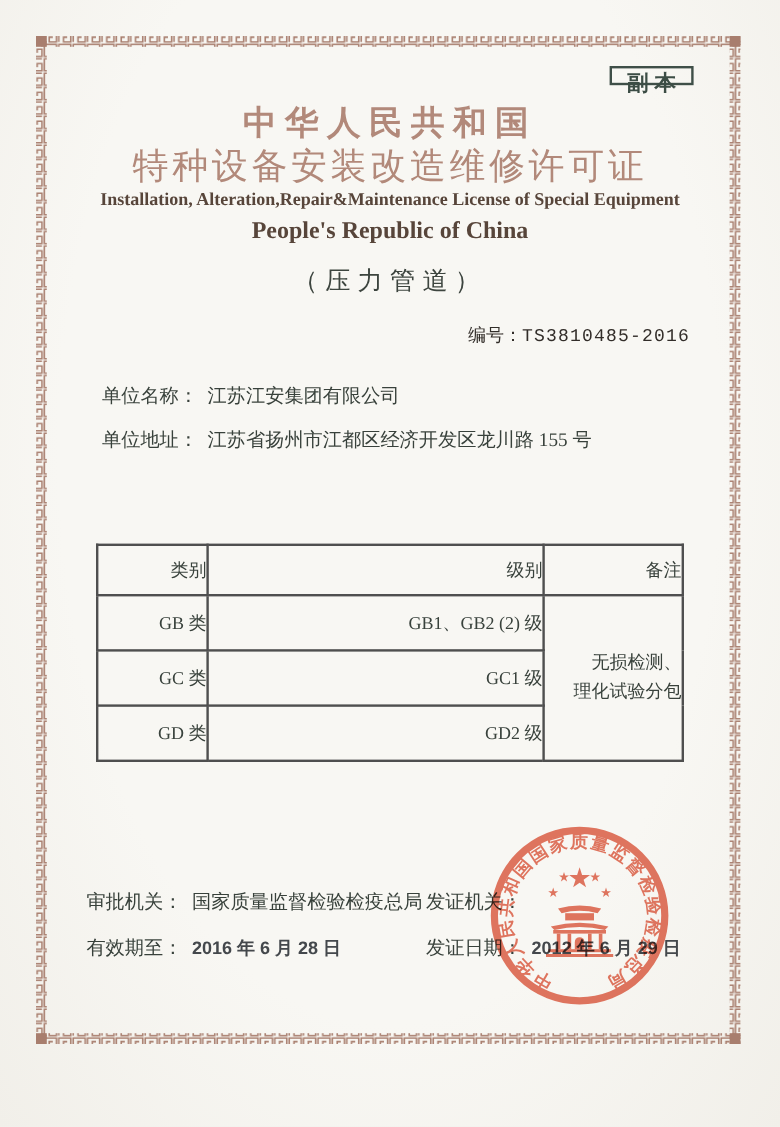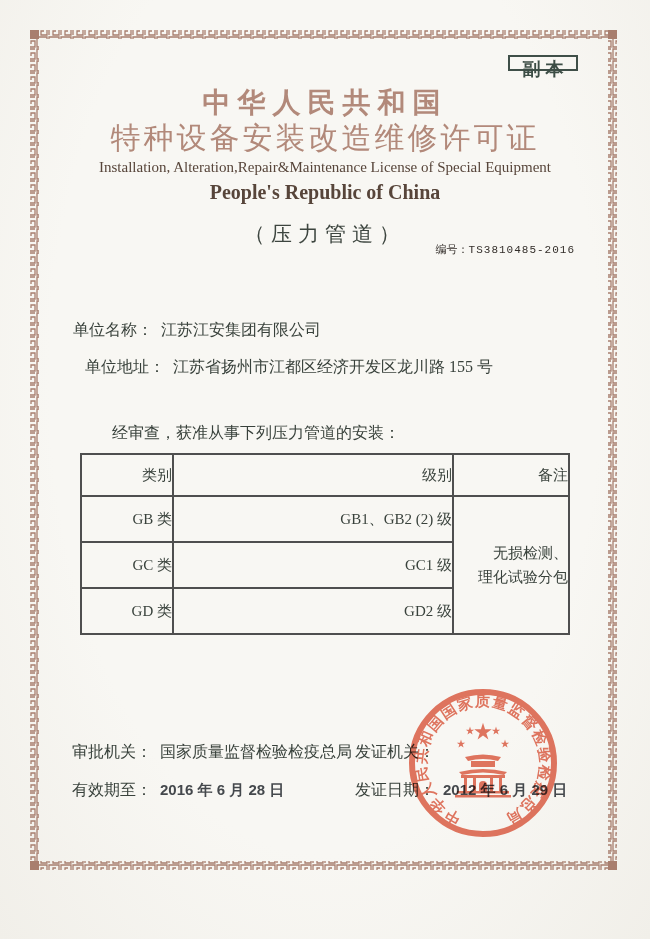--- a/index.html
+++ b/index.html
@@ -21,32 +21,32 @@
     border:2px solid #3f4f48; color:#3c4d45;
     font-family:"Liberation Sans","DejaVu Sans",sans-serif;
     font-weight:bold; font-size:18px; line-height:25px; text-align:center;
     z-index:2;
   }
 
   .title-cn-1{top:84px; font-size:28px; font-weight:bold; color:#b2897a;
     letter-spacing:7px; font-family:"Liberation Sans","DejaVu Sans",sans-serif; z-index:2;}
   .title-cn-2{top:118px; font-size:30px; font-weight:normal; color:#b2897a;
     letter-spacing:3px; font-family:"Liberation Sans","DejaVu Sans",sans-serif; z-index:2;}
-  .title-en-1{top:159px; font-size:15px; font-weight:normal; color:#57453a; z-index:2;}
+  .title-en-1{top:159px; font-size:15px; font-weight:bold; color:#57453a; z-index:2;}
   .title-en-2{top:181px; font-size:20px; font-weight:bold; color:#57453a; z-index:2;}
 
   .subtitle{top:220px; font-size:21px; color:#3d453f; letter-spacing:6px;
     font-family:"Liberation Sans","DejaVu Sans",sans-serif; z-index:2;}
 
-  .license-no{top:242px; right:75px; font-size:11px; color:#322d29; z-index:2;}
+  .license-no{top:270px; right:75px; font-size:15px; color:#322d29; z-index:2;}
   .license-no .num{font-family:"Liberation Mono","DejaVu Sans Mono",monospace; letter-spacing:1px;}
 
   .field{font-size:16px; color:#38413b; z-index:2; white-space:nowrap;}
   .field .lbl{margin-right:8px;}
-  .row-name{left:73px; top:320px;text-align:center;}
+  .row-name{left:85px; top:320px;text-align:center;}
   .row-addr{left:85px; top:357px;}
   .scope-intro{left:112px; top:423px; font-size:16px; z-index:2;}
 
   table.scope{
     position:absolute; left:80px; top:453px; width:488px; z-index:2;
     border-collapse:collapse; table-layout:fixed;
     font-size:15px; color:#39423c;
   }
   table.scope th, table.scope td{
     border:2px solid #4f4f4f; text-align:right; font-weight:normal; padding:0;
@@ -103,21 +103,20 @@
     <span>编号：</span><span class="num">TS3810485-2016</span>
   </div>
 
   <div class="abs field row-name">
     <span class="lbl">单位名称：</span><span>江苏江安集团有限公司</span>
   </div>
   <div class="abs field row-addr">
     <span class="lbl">单位地址：</span><span>江苏省扬州市江都区经济开发区龙川路 155 号</span>
   </div>
 
-  <div class="abs scope-intro">经审查，获准从事下列压力管道的安装：</div>
 
   <table class="scope">
     <colgroup>
         <col style="width:92px">
         <col style="width:280px">
         <col style="width:116px">
       </colgroup>
     <thead>
       <tr>
         <th>类别</th>

